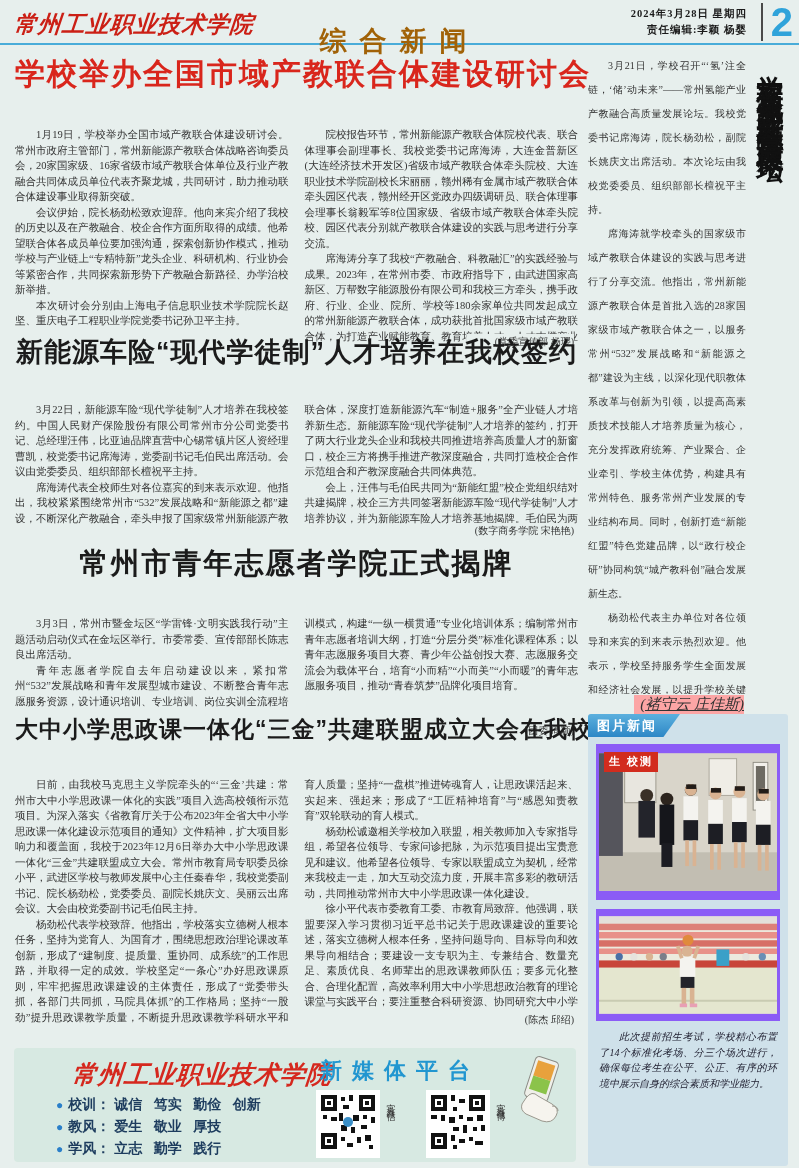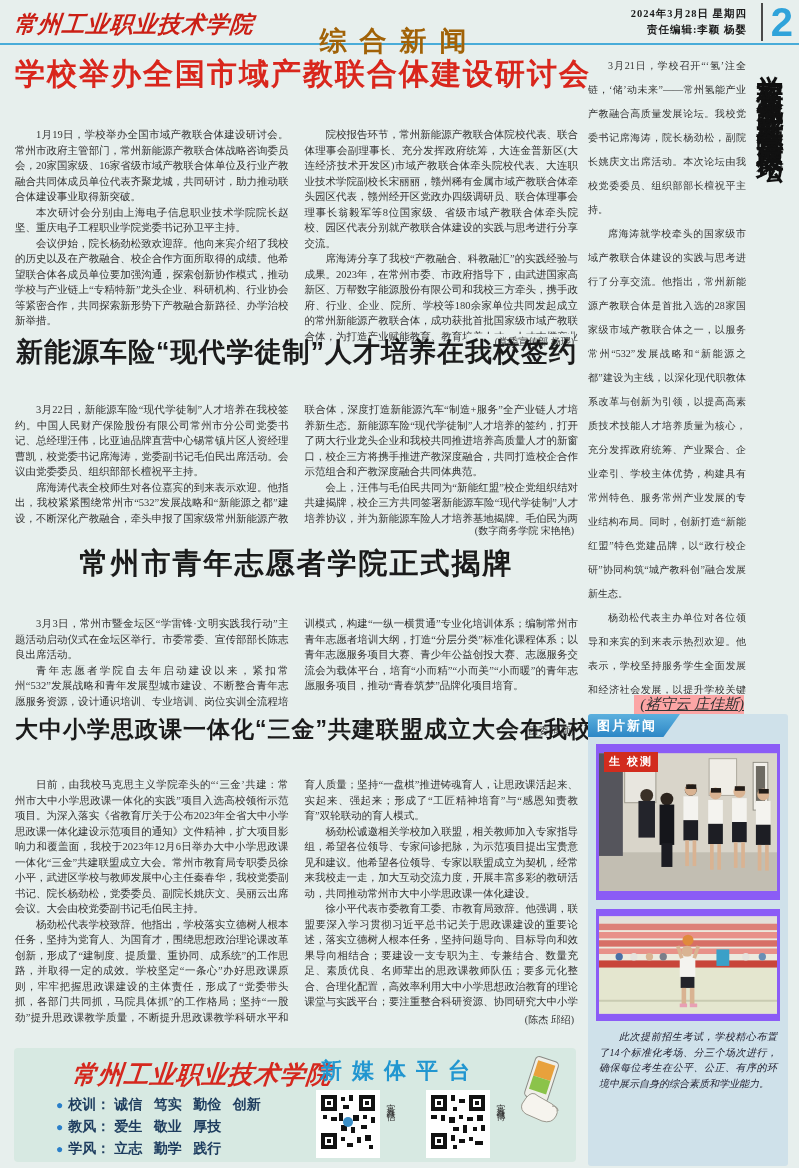--- a/index.html
+++ b/index.html
@@ -138,23 +138,23 @@
   </div>
   <div class="m-pageno">2</div>
 </div>
 
 <div class="left-region">
 
   <div class="article a1">
     <div class="atitle">学校举办全国市域产教联合体建设研讨会</div>
     <div class="abody">
       <p>1月19日，学校举办全国市域产教联合体建设研讨会。常州市政府主管部门，常州新能源产教联合体战略咨询委员会，20家国家级、16家省级市域产教联合体单位及行业产教融合共同体成员单位代表齐聚龙城，共同研讨，助力推动联合体建设事业取得新突破。</p>
+        <p>会议伊始，院长杨劲松致欢迎辞。他向来宾介绍了我校的历史以及在产教融合、校企合作方面所取得的成绩。他希望联合体各成员单位要加强沟通，探索创新协作模式，推动学校与产业链上“专精特新”龙头企业、科研机构、行业协会等紧密合作，共同探索新形势下产教融合新路径、办学治校新举措。</p>
         <p>本次研讨会分别由上海电子信息职业技术学院院长赵坚、重庆电子工程职业学院党委书记孙卫平主持。</p>
-        <p>会议伊始，院长杨劲松致欢迎辞。他向来宾介绍了我校的历史以及在产教融合、校企合作方面所取得的成绩。他希望联合体各成员单位要加强沟通，探索创新协作模式，推动学校与产业链上“专精特新”龙头企业、科研机构、行业协会等紧密合作，共同探索新形势下产教融合新路径、办学治校新举措。</p>
-        <p>院校报告环节，常州新能源产教联合体院校代表、联合体理事会副理事长、充分发挥政府统筹，大连金普新区(大连经济技术开发区)市域产教联合体牵头院校代表、大连职业技术学院副校长宋丽丽，赣州稀有金属市域产教联合体牵头园区代表，赣州经开区党政办四级调研员、联合体理事会理事长翁毅军等8位国家级、省级市域产教联合体牵头院校、园区代表分别就产教联合体建设的实践与思考进行分享交流。</p>
+        <p>院校报告环节，常州新能源产教联合体院校代表、联合体理事会副理事长、我校党委书记席海涛，大连金普新区(大连经济技术开发区)省级市域产教联合体牵头院校、大连职业技术学院副校长宋丽丽，赣州稀有金属市域产教联合体牵头园区代表，赣州经开区党政办四级调研员、联合体理事会理事长翁毅军等8位国家级、省级市域产教联合体牵头院校、园区代表分别就产教联合体建设的实践与思考进行分享交流。</p>
         <p>席海涛分享了我校“产教融合、科教融汇”的实践经验与成果。2023年，在常州市委、市政府指导下，由武进国家高新区、万帮数字能源股份有限公司和我校三方牵头，携手政府、行业、企业、院所、学校等180余家单位共同发起成立的常州新能源产教联合体，成功获批首批国家级市域产教联合体，为打造产业赋能教育、教育培养人才、人才支撑产业的产教科融合生态圈，推动常州建设引领长三角、全国领先、全球有影响力的新能源之都赋能。</p>
         <p class="byline tail">(党委宣传部 杨璎)</p>
     </div>
   </div>
 
   <div class="article a2">
     <div class="atitle">新能源车险“现代学徒制”人才培养在我校签约</div>
     <div class="abody">
       <p>3月22日，新能源车险“现代学徒制”人才培养在我校签约。中国人民财产保险股份有限公司常州市分公司党委书记、总经理汪伟，比亚迪品牌直营中心锡常镇片区人资经理曹凯，校党委书记席海涛，党委副书记毛伯民出席活动。会议由党委委员、组织部部长檀祝平主持。</p>
         <p>席海涛代表全校师生对各位嘉宾的到来表示欢迎。他指出，我校紧紧围绕常州市“532”发展战略和“新能源之都”建设，不断深化产教融合，牵头申报了国家级常州新能源产教联合体，深度打造新能源汽车“制造+服务”全产业链人才培养新生态。新能源车险“现代学徒制”人才培养的签约，打开了两大行业龙头企业和我校共同推进培养高质量人才的新窗口，校企三方将携手推进产教深度融合，共同打造校企合作示范组合和产教深度融合共同体典范。</p>

